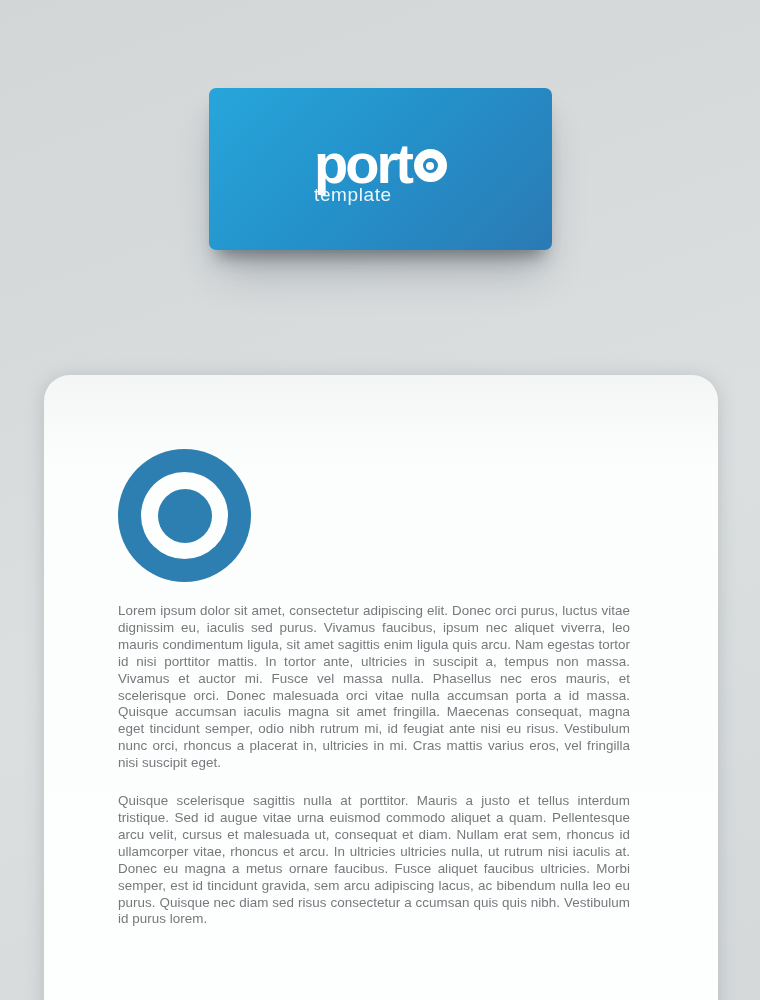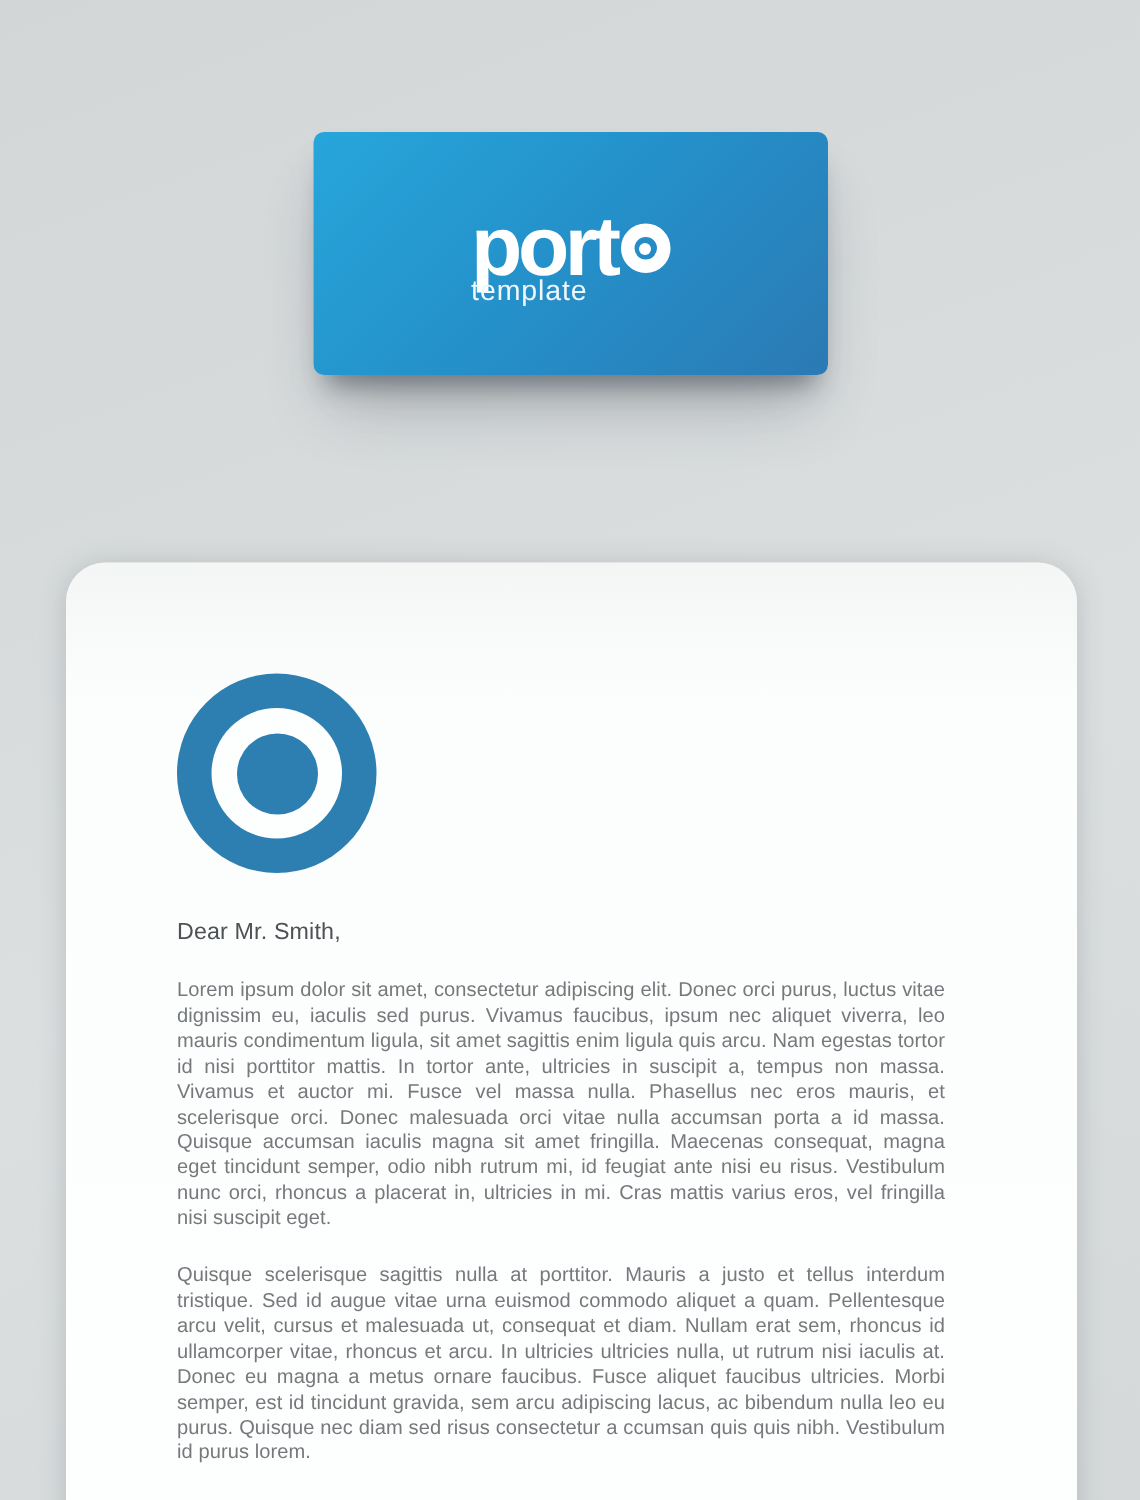--- a/index.html
+++ b/index.html
@@ -97,21 +97,20 @@
   </div>
 
   <div class="paper">
 
     <div class="ring-logo">
       <div class="ring-white">
         <div class="ring-core"></div>
       </div>
     </div>
 
-    <div class="greeting">Dear Mr. Smith,</div>
 
     <div class="body-text">
       <p>Lorem ipsum dolor sit amet, consectetur adipiscing elit. Donec orci purus, luctus vitae dignissim eu, iaculis sed purus. Vivamus faucibus, ipsum nec aliquet viverra, leo mauris condimentum ligula, sit amet sagittis enim ligula quis arcu. Nam egestas tortor id nisi porttitor mattis. In tortor ante, ultricies in suscipit a, tempus non massa. Vivamus et auctor mi. Fusce vel massa nulla. Phasellus nec eros mauris, et scelerisque orci. Donec malesuada orci vitae nulla accumsan porta a id massa. Quisque accumsan iaculis magna sit amet fringilla. Maecenas consequat, magna eget tincidunt semper, odio nibh rutrum mi, id feugiat ante nisi eu risus. Vestibulum nunc orci, rhoncus a placerat in, ultricies in mi. Cras mattis varius eros, vel fringilla nisi suscipit eget.</p>
       <p>Quisque scelerisque sagittis nulla at porttitor. Mauris a justo et tellus interdum tristique. Sed id augue vitae urna euismod commodo aliquet a quam. Pellentesque arcu velit, cursus et malesuada ut, consequat et diam. Nullam erat sem, rhoncus id ullamcorper vitae, rhoncus et arcu. In ultricies ultricies nulla, ut rutrum nisi iaculis at. Donec eu magna a metus ornare faucibus. Fusce aliquet faucibus ultricies. Morbi semper, est id tincidunt gravida, sem arcu adipiscing lacus, ac bibendum nulla leo eu purus. Quisque nec diam sed risus consectetur a ccumsan quis quis nibh. Vestibulum id purus lorem.</p>
     </div>
 
   </div>
 
 </div>
 

